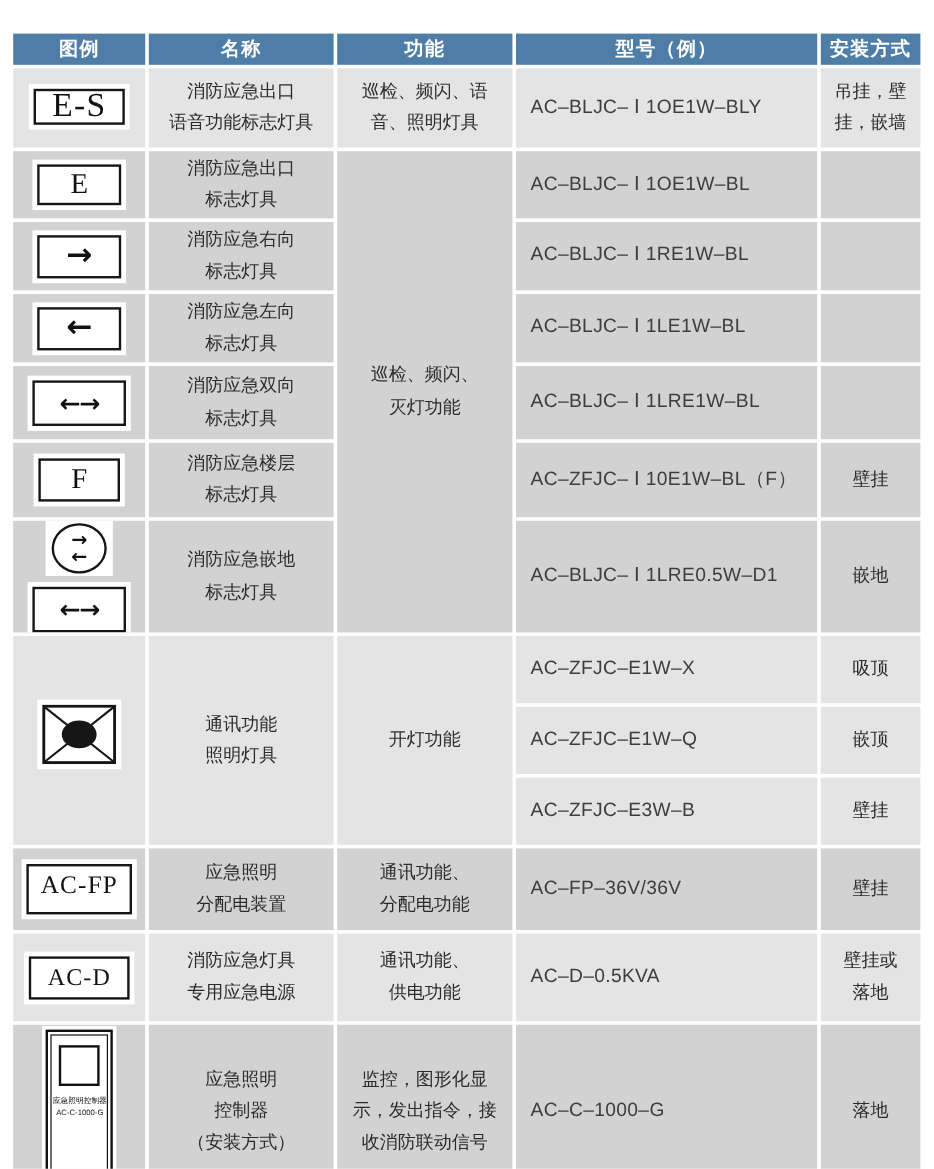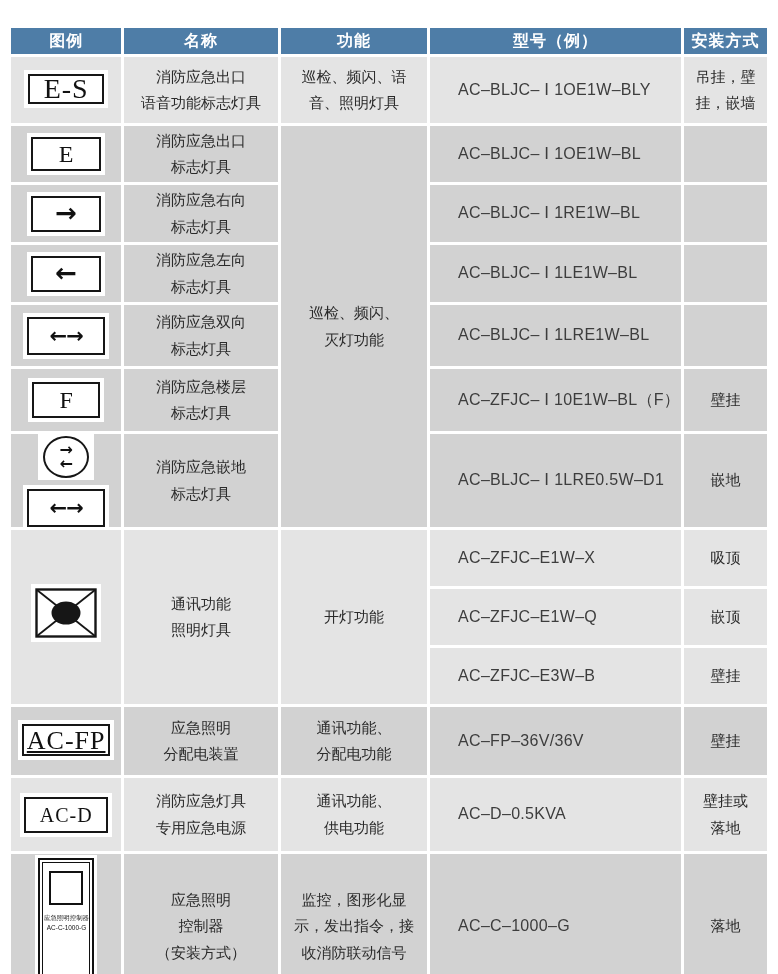--- a/index.html
+++ b/index.html
@@ -10,40 +10,40 @@
     --cn:#2b2b2b;
     --model:#3d3d3d;
   }
   *{box-sizing:border-box;margin:0;padding:0;}
   body{background:#ffffff;font-family:"Liberation Sans","DejaVu Sans",sans-serif;}
   .page{width:778px;height:974px;background:#ffffff;padding:25px 0 0 8px;}
   table.spec{border-collapse:separate;border-spacing:3px;table-layout:fixed;width:762px;}
   td,th{vertical-align:middle;overflow:hidden;}
   th{background:var(--header-bg);color:#ffffff;font-size:16px;font-weight:bold;height:26px;letter-spacing:1px;margin-left:12px;}
   td{font-size:15px;color:var(--cn);text-align:center;line-height:1.75;}
-  td.model{text-align:left;padding-left:28px;font-size:16px;color:var(--model);letter-spacing:.3px;line-height:1.3;}
+  td.model{text-align:left;padding-left:12px;font-size:16px;color:var(--model);letter-spacing:.3px;line-height:1.3;}
   tr.light td{background:var(--row-light);}
   tr.dark td{background:var(--row-dark);}
   
   tr.r-es td{height:66px;} tr.r-e td{height:56px;} tr.r-r td{height:57px;}
   tr.r-l td{height:57px;} tr.r-lr td{height:61px;} tr.r-f td{height:62px;}
   tr.r-gnd td{height:92px;} tr.r-z td{height:56px;}
   tr.r-fp td{height:68px;} tr.r-d td{height:73px;} tr.r-c td{height:145px;}
 
   
   .sign{display:inline-block;background:#fff;border:2px solid #161616;box-shadow:0 0 0 4px #fff;
         font-family:"Liberation Serif","DejaVu Serif",serif;color:#111;line-height:1;}
   .sign-es{width:76px;height:30px;font-size:28px;line-height:26px;letter-spacing:1px;}
   .sign-e{width:70px;height:34px;font-size:24px;line-height:30px;}
   .sign-f{width:68px;height:36px;font-size:24px;line-height:32px;}
   .sign-arrow{width:70px;height:36px;font-family:"DejaVu Sans",sans-serif;font-size:26px;
               font-weight:bold;line-height:30px;}
   .sign-arrow2{width:78px;height:38px;font-family:"DejaVu Sans",sans-serif;font-size:21px;
                font-weight:bold;line-height:34px;letter-spacing:-1px;}
-  .sign-acfp{width:88px;height:32px;font-size:26px;line-height:30px;letter-spacing:1px;text-decoration:underline;}
+  .sign-acfp{width:88px;height:42px;font-size:21px;line-height:30px;letter-spacing:1px;}
   .sign-acd{width:84px;height:36px;font-size:20px;line-height:32px;letter-spacing:1px;}
 
   
   .gnd-wrap{display:inline-flex;flex-direction:column;align-items:center;gap:9px;}
   .oval-patch{background:#fff;padding:2px 5px;}
   .oval{width:46px;height:42px;border:2px solid #161616;border-radius:50%;background:#fff;
         display:flex;flex-direction:column;align-items:center;justify-content:center;}
   .oval span{font-size:16px;font-weight:bold;line-height:.85;color:#111;
              font-family:"DejaVu Sans",sans-serif;}
 

